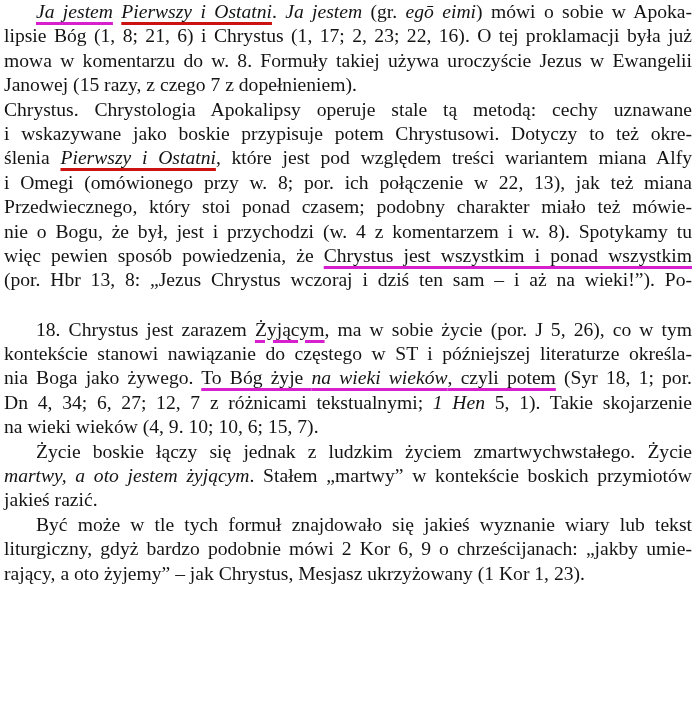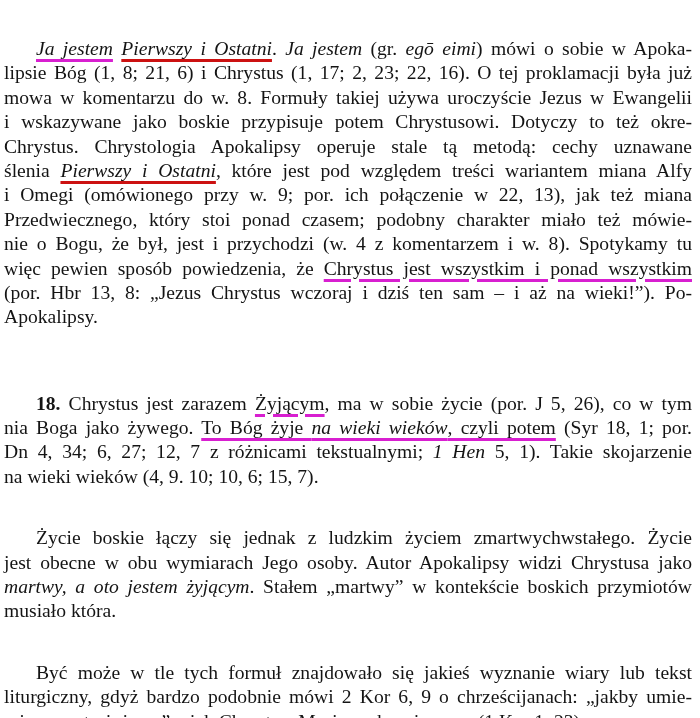--- a/index.html
+++ b/index.html
@@ -22,64 +22,64 @@
     hyphens: manual;
   }
   .line {
     display: block;
     white-space: nowrap;
     text-align: justify;
     text-align-last: justify;
     height: 24.4px;
   }
   .line.last { text-align-last: left; }
-  .indent { padding-left: 32px; margin-top: 37px; }
+  .indent { padding-left: 32px; }
   .gap { height: 25px; }
   i { font-style: italic; }
-  b { font-weight: bold; }
+  b { font-weight: normal; }
   .ul-m { text-decoration: underline; text-decoration-color: #d81fd0; text-decoration-thickness: 2.5px; text-underline-offset: 4px; }
   .ul-r { text-decoration: underline; text-decoration-color: #cc1111; text-decoration-thickness: 2.5px; text-underline-offset: 4px; }
 </style>
 </head>
 <body>
 
 <div class="page">
 
   <div class="para">
     <span class="line indent"><i class="ul-m">Ja jestem</i><span> </span><i class="ul-r">Pierwszy i Ostatni</i><span>. </span><i>Ja jestem</i><span> (gr. </span><i>egō eimi</i><span>) mówi o sobie w Apoka-</span></span>
     <span class="line">lipsie Bóg (1, 8; 21, 6) i Chrystus (1, 17; 2, 23; 22, 16). O tej proklamacji była już</span>
     <span class="line">mowa w komentarzu do w. 8. Formuły takiej używa uroczyście Jezus w Ewangelii</span>
+    <span class="line last">Janowej (15 razy, z czego 7 z dopełnieniem).</span>
   </div>
 
   <div class="para">
+    <span class="line">Chrystus. Chrystologia Apokalipsy operuje stale tą metodą: cechy uznawane</span>
     <span class="line">i wskazywane jako boskie przypisuje potem Chrystusowi. Dotyczy to też okre-</span>
-    <span class="line">Chrystus. Chrystologia Apokalipsy operuje stale tą metodą: cechy uznawane</span>
     <span class="line"><span>ślenia </span><i class="ul-r">Pierwszy i Ostatni</i><span>, które jest pod względem treści wariantem miana Alfy</span></span>
-    <span class="line">i Omegi (omówionego przy w. 9; por. ich połączenie w 22, 13), jak też miana</span>
+    <span class="line">i Omegi (omówionego przy w. 8; por. ich połączenie w 22, 13), jak też miana</span>
     <span class="line">Przedwiecznego, który stoi ponad czasem; podobny charakter miało też mówie-</span>
     <span class="line">nie o Bogu, że był, jest i przychodzi (w. 4 z komentarzem i w. 8). Spotykamy tu</span>
     <span class="line"><span>więc pewien sposób powiedzenia, że </span><span class="ul-m">Chrystus jest wszystkim i ponad wszystkim</span></span>
     <span class="line">(por. Hbr 13, 8: „Jezus Chrystus wczoraj i dziś ten sam – i aż na wieki!”). Po-</span>
-    <span class="line last">Apokalipsy.</span>
   </div>
 
   <div class="gap"></div>
 
   <div class="para">
     <span class="line indent"><b>18.</b><span> Chrystus jest zarazem </span><span class="ul-m">Żyjącym</span><span>, ma w sobie życie (por. J 5, 26), co w tym</span></span>
+    <span class="line">kontekście stanowi nawiązanie do częstego w ST i późniejszej literaturze określa-</span>
     <span class="line"><span>nia Boga jako żywego. </span><span class="ul-m"><span>To Bóg żyje </span><i>na wieki wieków</i><span>, czyli potem</span></span><span> (Syr 18, 1; por.</span></span>
     <span class="line"><span>Dn 4, 34; 6, 27; 12, 7 z różnicami tekstualnymi; </span><i>1 Hen</i><span> 5, 1). Takie skojarzenie</span></span>
     <span class="line last">na wieki wieków (4, 9. 10; 10, 6; 15, 7).</span>
   </div>
 
   <div class="para">
     <span class="line indent">Życie boskie łączy się jednak z ludzkim życiem zmartwychwstałego. Życie</span>
-    <span class="line">jest obecne w obu wymiarach Jego osoby. Autor Apokalipsy widzi Chrystusa jako</span>
     <span class="line"><i>martwy, a oto jestem żyjącym</i><span>. Stałem „martwy” w kontekście boskich przymiotów</span></span>
-    <span class="line last">musiało która.</span>
+    <span class="line last">jakieś razić.</span>
   </div>
 
   <div class="para">
     <span class="line indent">Być może w tle tych formuł znajdowało się jakieś wyznanie wiary lub tekst</span>
     <span class="line">liturgiczny, gdyż bardzo podobnie mówi 2 Kor 6, 9 o chrześcijanach: „jakby umie-</span>
     <span class="line last">rający, a oto żyjemy” – jak Chrystus, Mesjasz ukrzyżowany (1 Kor 1, 23).</span>
   </div>
 
 </div>
 

